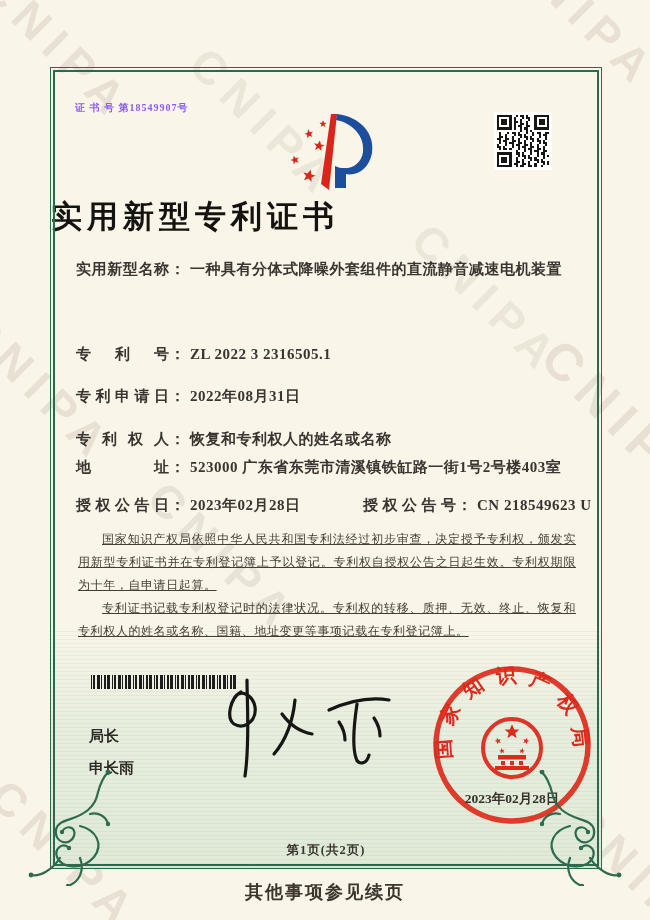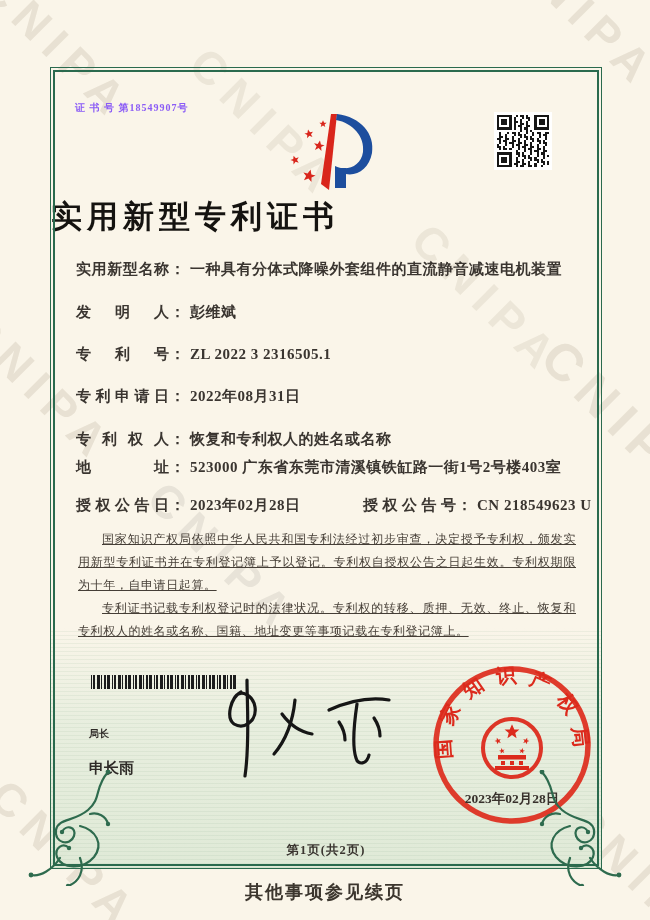--- a/index.html
+++ b/index.html
@@ -59,21 +59,21 @@
   .r5{top:362px;} .r6{top:390px;} .r7{top:428px;}
   .row .second{position:absolute;left:287px;top:0;}
   
   .paras{position:absolute;left:27px;right:25px;top:460px;font-size:12px;line-height:23px;
          text-align:justify;color:#453e36;letter-spacing:0.6px;text-decoration:underline;}
   .paras p{margin:0;text-indent:2em;}
   
   .barcode{position:absolute;left:40px;top:607px;width:168px;height:14px;font-size:0;}
   .barcode span{display:inline-block;height:100%;background:#1d1d1d;vertical-align:top;}
   .sig-title{position:absolute;left:38px;top:659px;font-family:"Liberation Sans","DejaVu Sans",sans-serif;
-             font-weight:bold;font-size:10px;color:#2f2b28;}
+             font-weight:bold;font-size:15px;color:#2f2b28;}
   .sig-name{position:absolute;left:38px;top:691px;font-family:"Liberation Sans","DejaVu Sans",sans-serif;
             font-weight:bold;font-size:15px;color:#2f2b28;}
   .sig-svg{position:absolute;left:160px;top:608px;width:200px;height:110px;}
   .seal{position:absolute;left:378px;top:594px;width:166px;height:166px;}
   .footer-page{position:absolute;left:0;right:0;bottom:9px;text-align:center;font-size:12.5px;
                font-weight:600;color:#3a3530;letter-spacing:1px;}
   .cont-note{position:absolute;left:0;right:0;top:880px;text-align:center;z-index:2;
              font-size:18px;font-weight:600;letter-spacing:2px;color:#3c362e;}
   
   .flourish{position:absolute;width:96px;height:116px;z-index:4;pointer-events:none;}
@@ -318,23 +318,20 @@
           <rect x="24" y="22" width="1" height="1" fill="#161616"></rect>
           <rect x="24" y="23" width="1" height="1" fill="#161616"></rect>
         </svg>
     </div>
 
     <div class="title">实用新型专利证书</div>
 
     <div class="row r1">
       <span class="flabel">实用新型名称</span><span class="colon">：</span><span class="fval">一种具有分体式降噪外套组件的直流静音减速电机装置</span>
     </div>
-    <div class="row r2">
-      <span class="flabel">发明人</span><span class="colon">：</span><span class="fval">彭维斌</span>
-    </div>
     <div class="row r3">
       <span class="flabel">专利号</span><span class="colon">：</span><span class="fval">ZL 2022 3 2316505.1</span>
     </div>
     <div class="row r4">
       <span class="flabel">专利申请日</span><span class="colon">：</span><span class="fval">2022年08月31日</span>
     </div>
     <div class="row r5">
       <span class="flabel">专利权人</span><span class="colon">：</span><span class="fval">恢复和专利权人的姓名或名称</span>
     </div>
     <div class="row r6">

